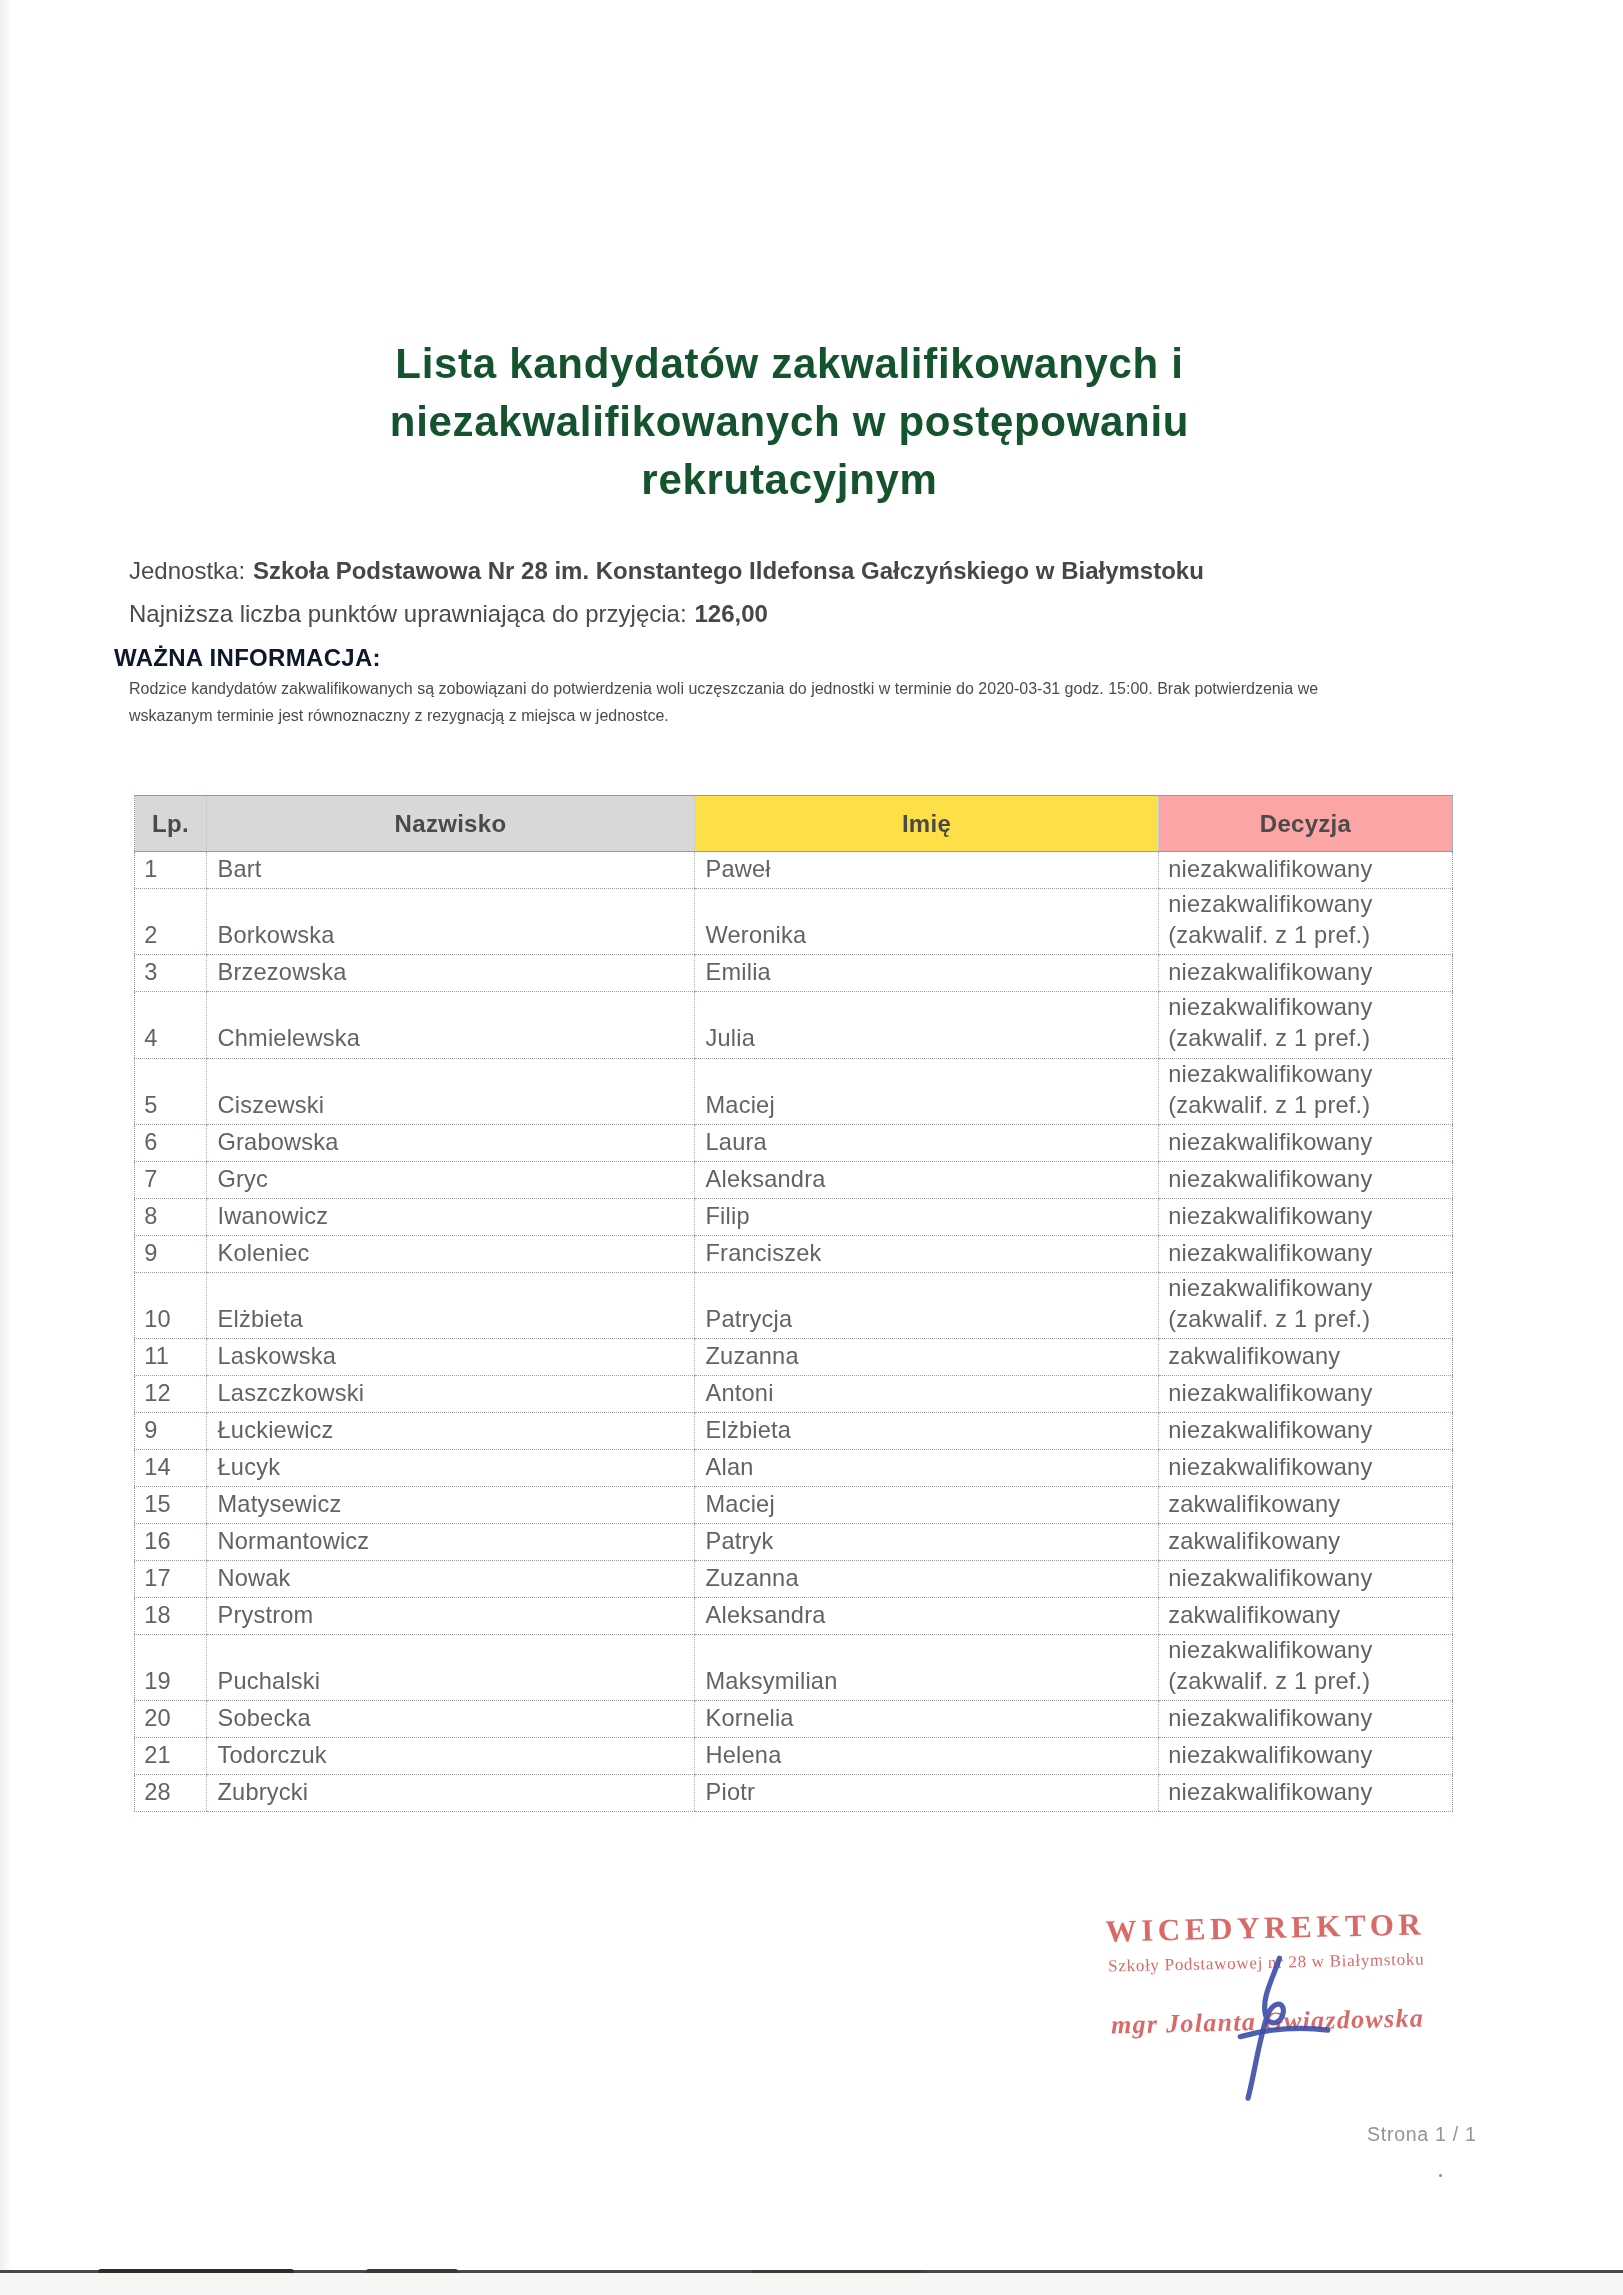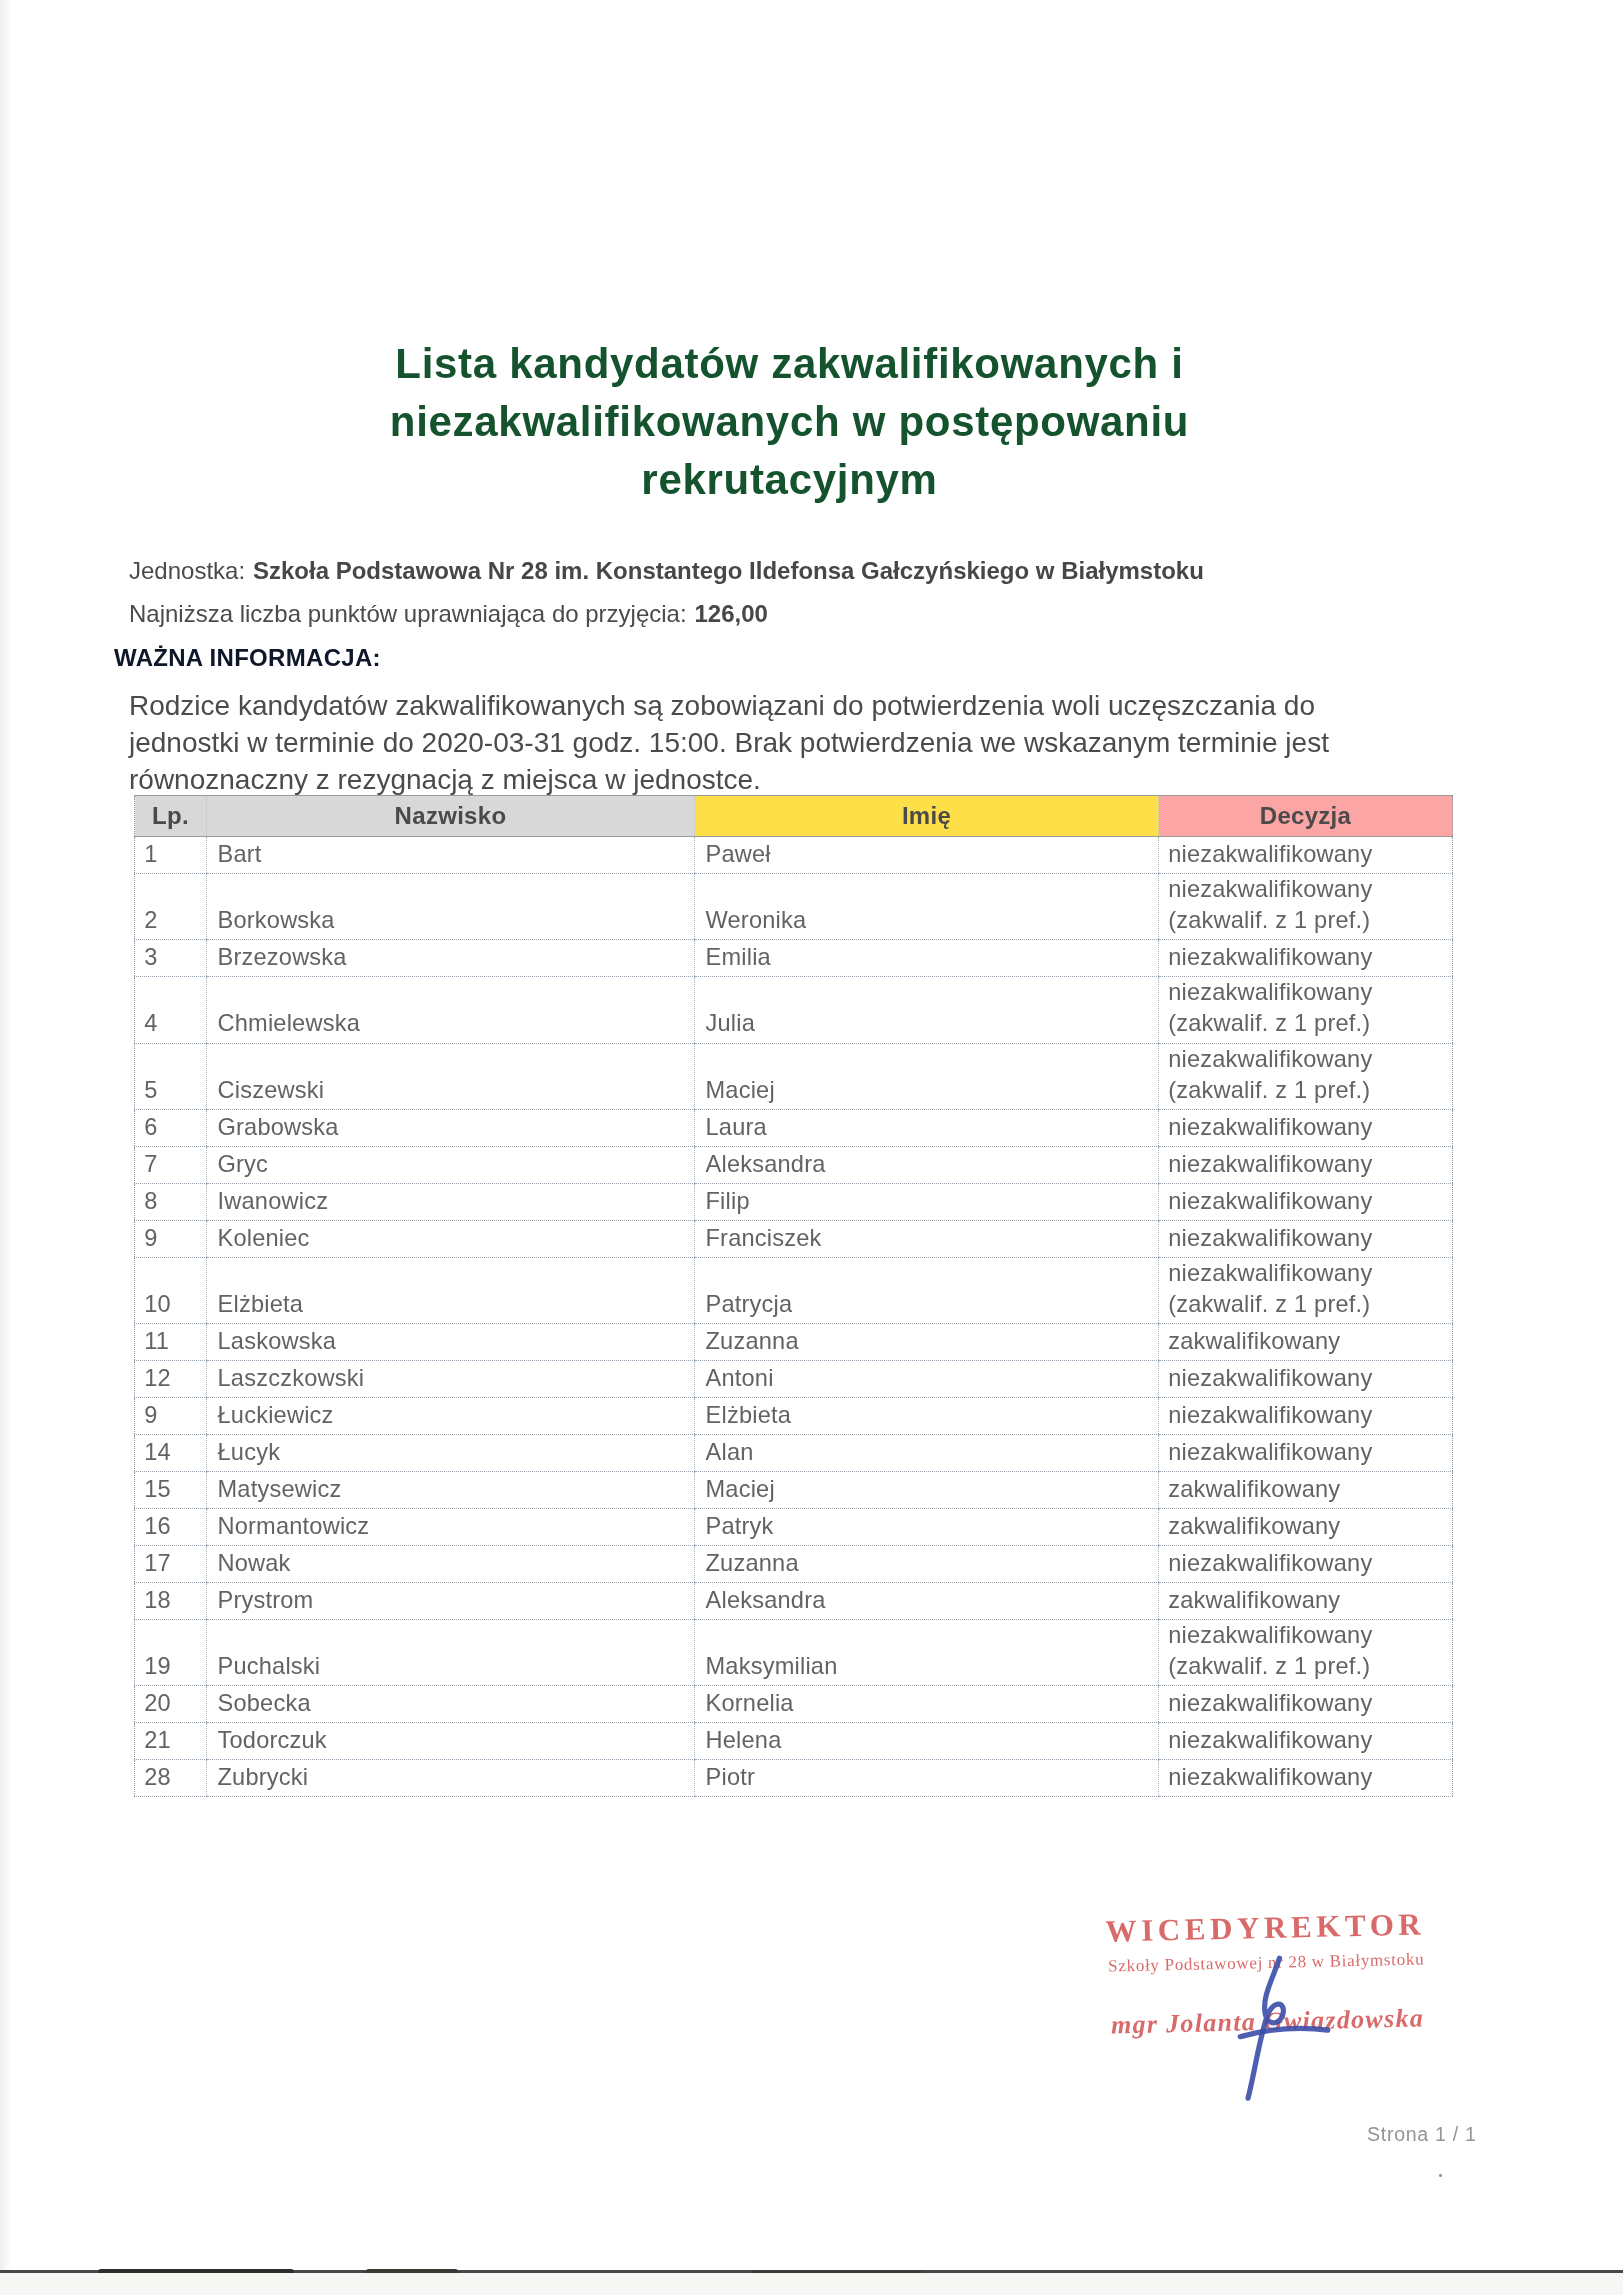--- a/index.html
+++ b/index.html
@@ -35,30 +35,30 @@
   .meta-line .val{font-weight:700;color:#474747;margin-top:8px;}
   .meta-unit{top:531px;}
   .meta-points{top:574px;}
 
   .imp-head{
     position:absolute;left:114px;top:620px;
     font-size:24px;font-weight:700;color:#0f172a;letter-spacing:0.3px;
   }
   .imp-text{
     position:absolute;left:129px;top:659px;width:1230px;
-    font-size:28px;line-height:37px;color:#4b4b4b;
+    font-size:16px;line-height:27px;color:#4b4b4b;
   }
 
   table.cand{
     position:absolute;left:134px;top:795px;width:1319px;
     border-collapse:collapse;table-layout:fixed;
     border:0.7px dotted #8f99a3;
   }
   table.cand thead th{
-    height:41px;
+    height:56px;
     background:#d8d8d8;
     font-size:24px;font-weight:700;color:#4a4a4a;
     text-align:center;vertical-align:middle;
     border-top:1.3px solid #9a9a9a;
     border-bottom:0.7px solid #9a9a9a;
     letter-spacing:0.3px;
   }
   table.cand thead th + th{border-left:0.7px dotted #b9c2ca;}
   table.cand tbody td{
     font-size:23.6px;line-height:31px;color:#636363;

